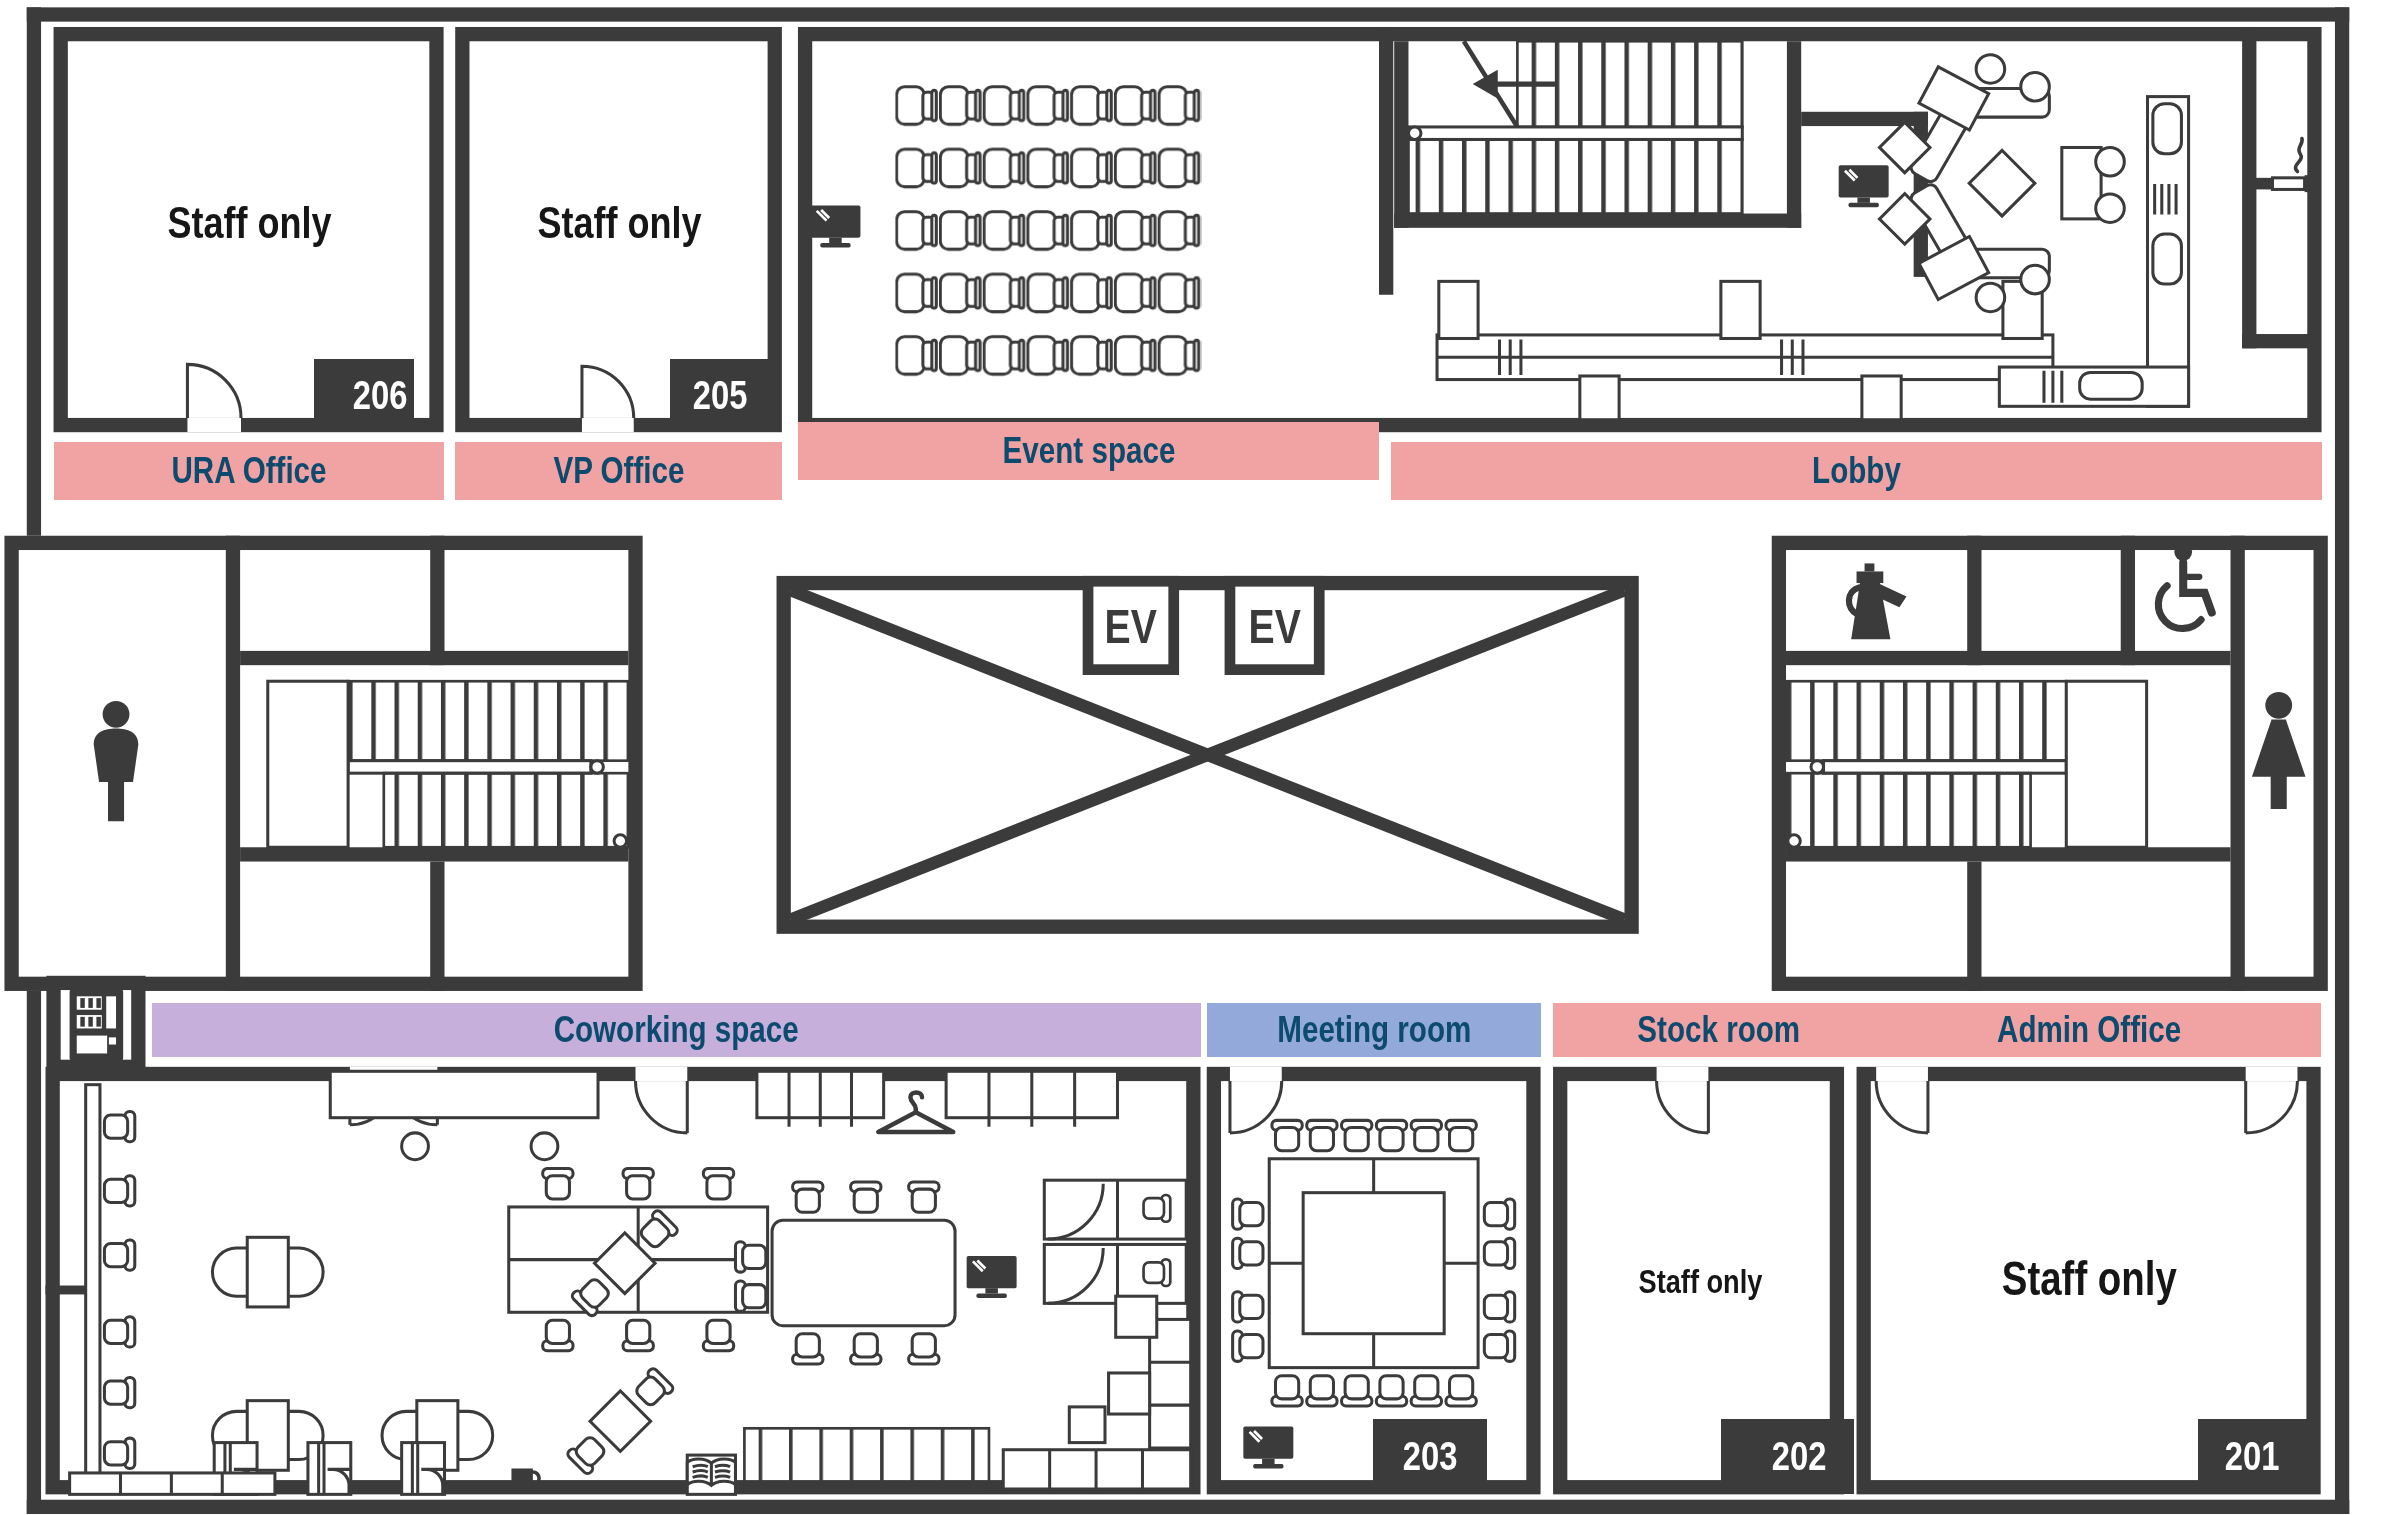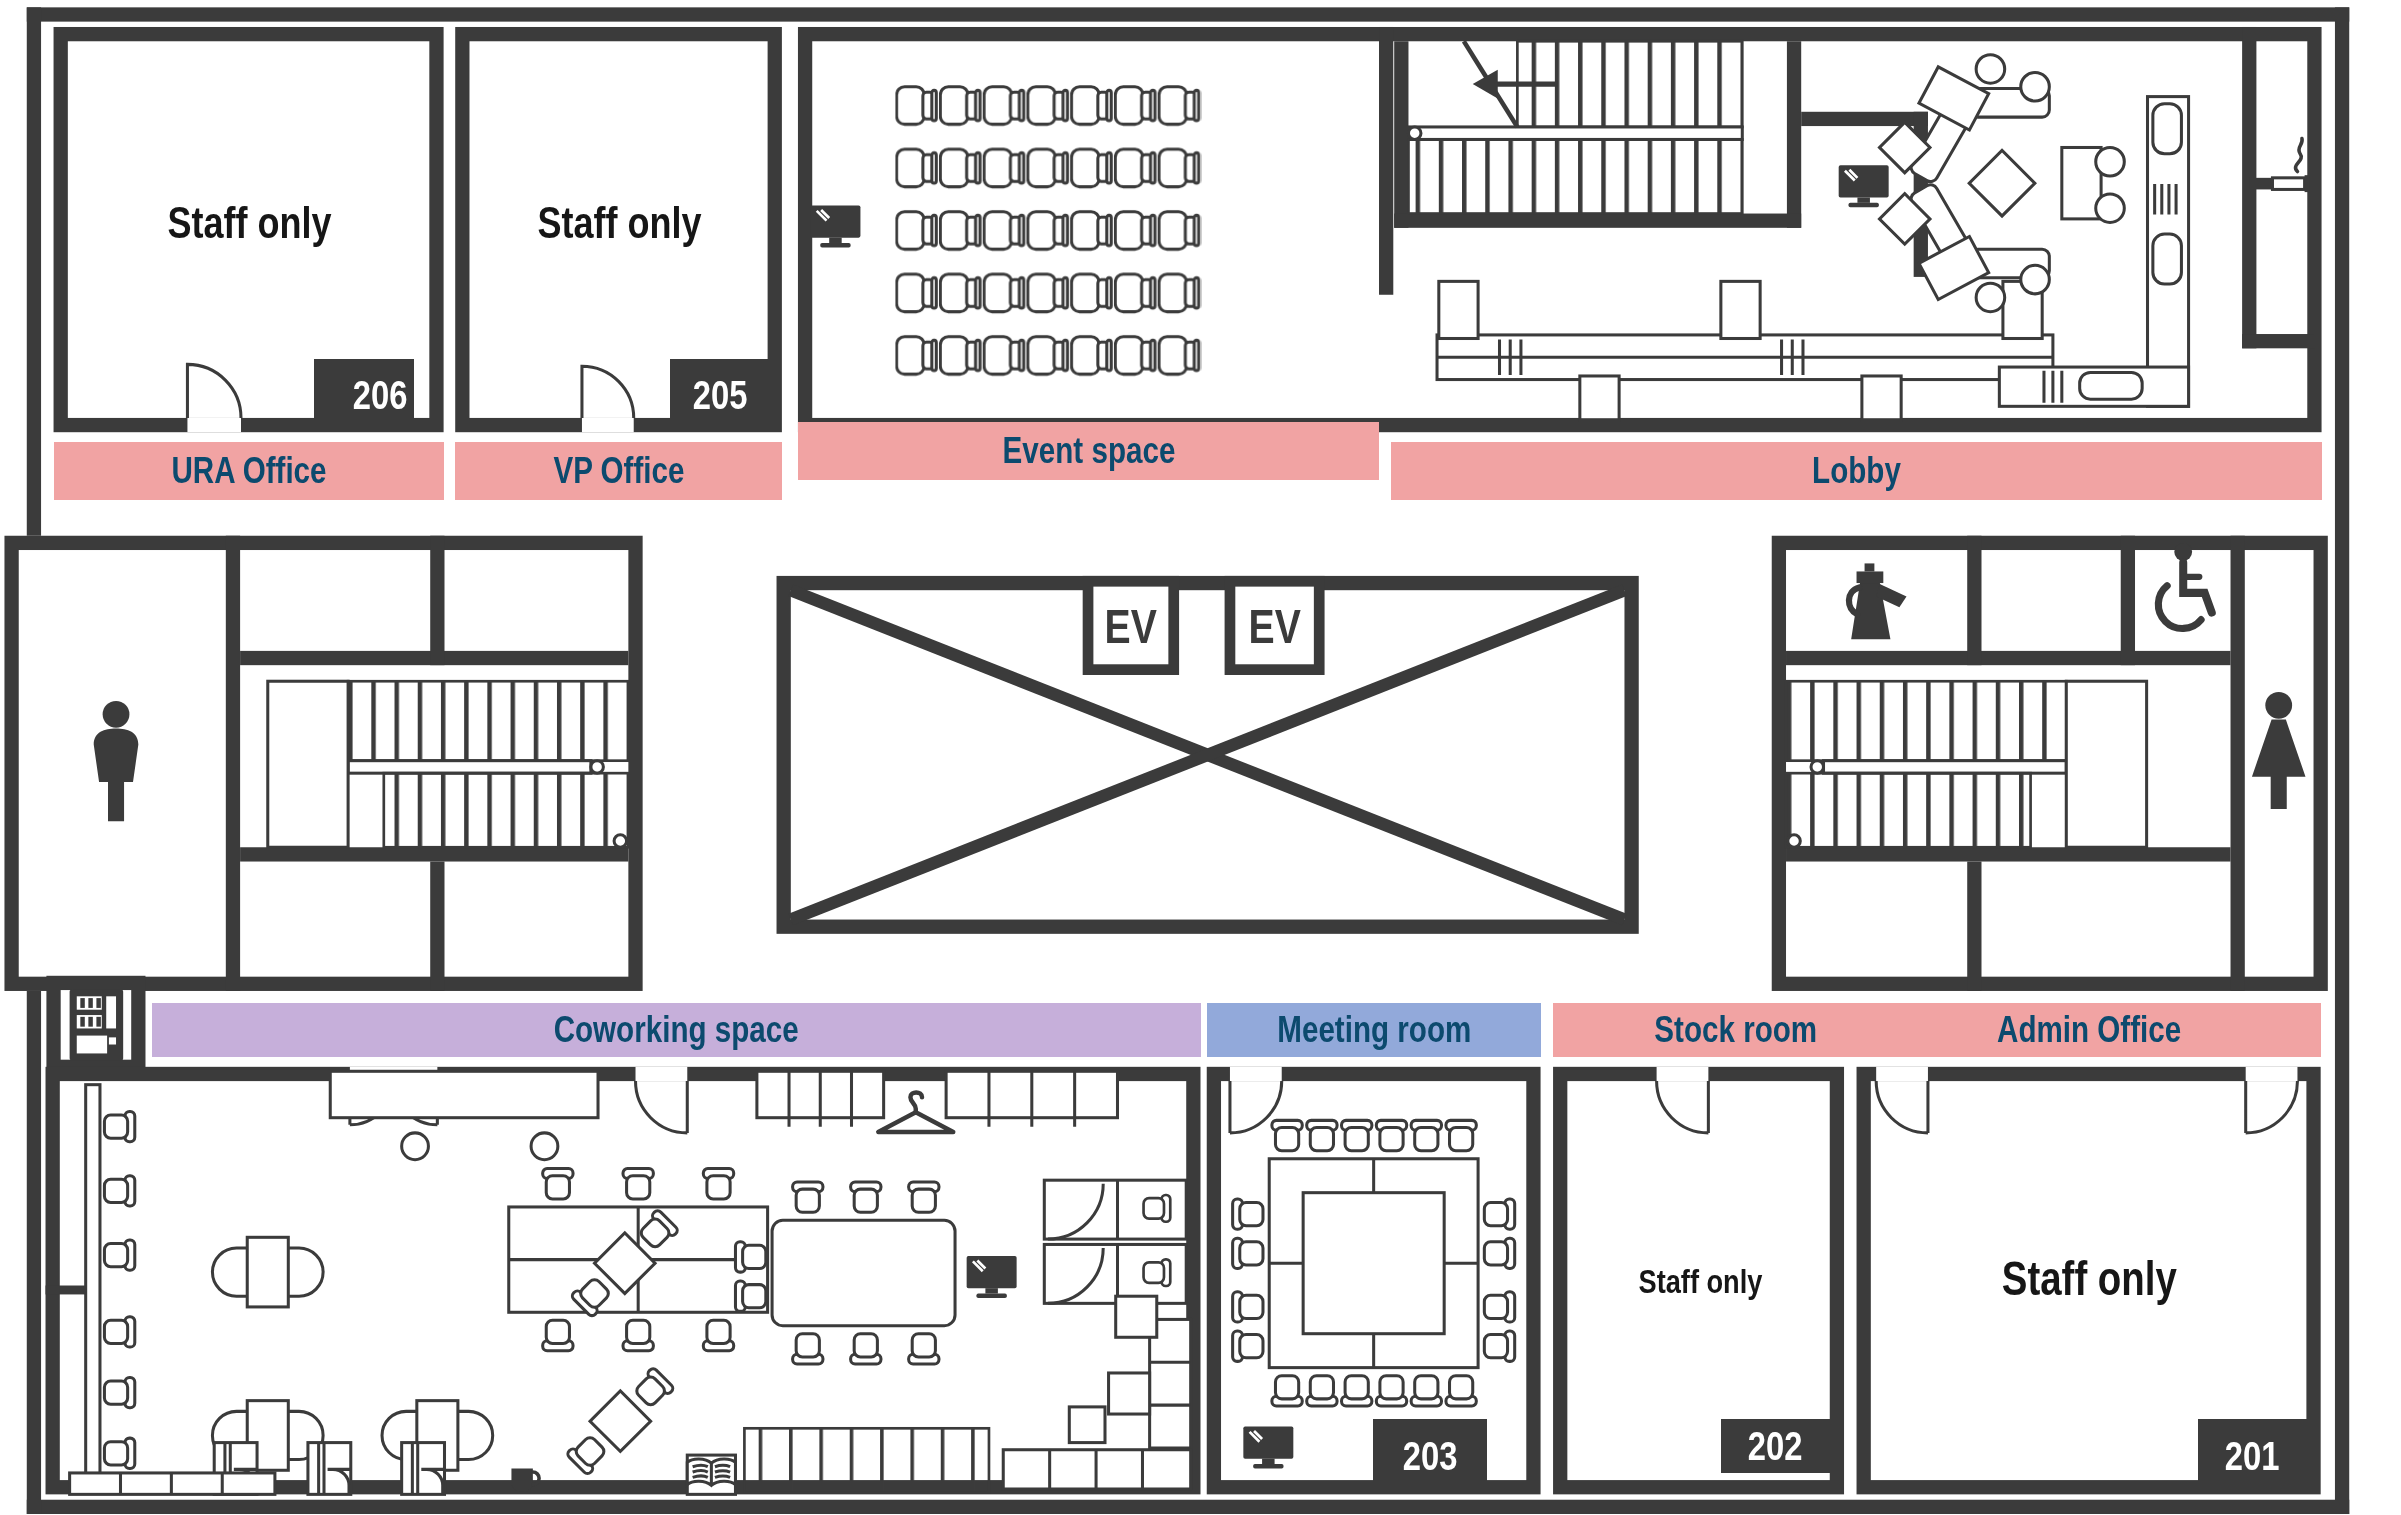--- a/index.html
+++ b/index.html
@@ -421,21 +421,21 @@
     </div>
 <div class="ov band pink" style="left:1391px;top:442px;width:931px;height:58px;">
       <span>Lobby</span>
     </div>
 <div class="ov band purple" style="left:152px;top:1003px;width:1049px;height:54px;">
       <span>Coworking space</span>
     </div>
 <div class="ov band blue" style="left:1207px;top:1003px;width:334px;height:54px;">
       <span>Meeting room</span>
     </div>
-<div class="ov band pink" style="left:1553px;top:1003px;width:331px;height:54px;padding-left:17px;">
+<div class="ov band pink" style="left:1553px;top:1003px;width:331px;height:54px;">
       <span>Stock room</span>
     </div>
 <div class="ov band pink" style="left:1857px;top:1003px;width:464px;height:54px;">
       <span>Admin Office</span>
     </div>
 
 <div class="ov roomtext" style="left:80px;top:187px;width:339px;height:71px;font-size:45px;">
       <span>Staff only</span>
     </div>
 <div class="ov roomtext" style="left:464px;top:187px;width:312px;height:71px;font-size:45px;">
@@ -450,21 +450,21 @@
 
 <div class="ov badge" style="left:314px;top:359px;width:100px;height:73px;justify-content:flex-end;">
       <span>206</span>
     </div>
 <div class="ov badge" style="left:670px;top:359px;width:100px;height:73px;">
       <span>205</span>
     </div>
 <div class="ov badge" style="left:1373px;top:1419px;width:114px;height:75px;">
       <span>203</span>
     </div>
-<div class="ov badge" style="left:1721px;top:1419px;width:109px;height:54px;">
+<div class="ov badge" style="left:1721px;top:1419px;width:109px;height:75px;padding-left:24px;">
       <span>202</span>
     </div>
 <div class="ov badge" style="left:2198px;top:1419px;width:109px;height:75px;">
       <span>201</span>
     </div>
 
 <div class="ov evtext" style="left:1088px;top:593px;width:86px;height:66px;">
       <span>EV</span>
     </div>
 <div class="ov evtext" style="left:1230px;top:593px;width:89px;height:66px;">

